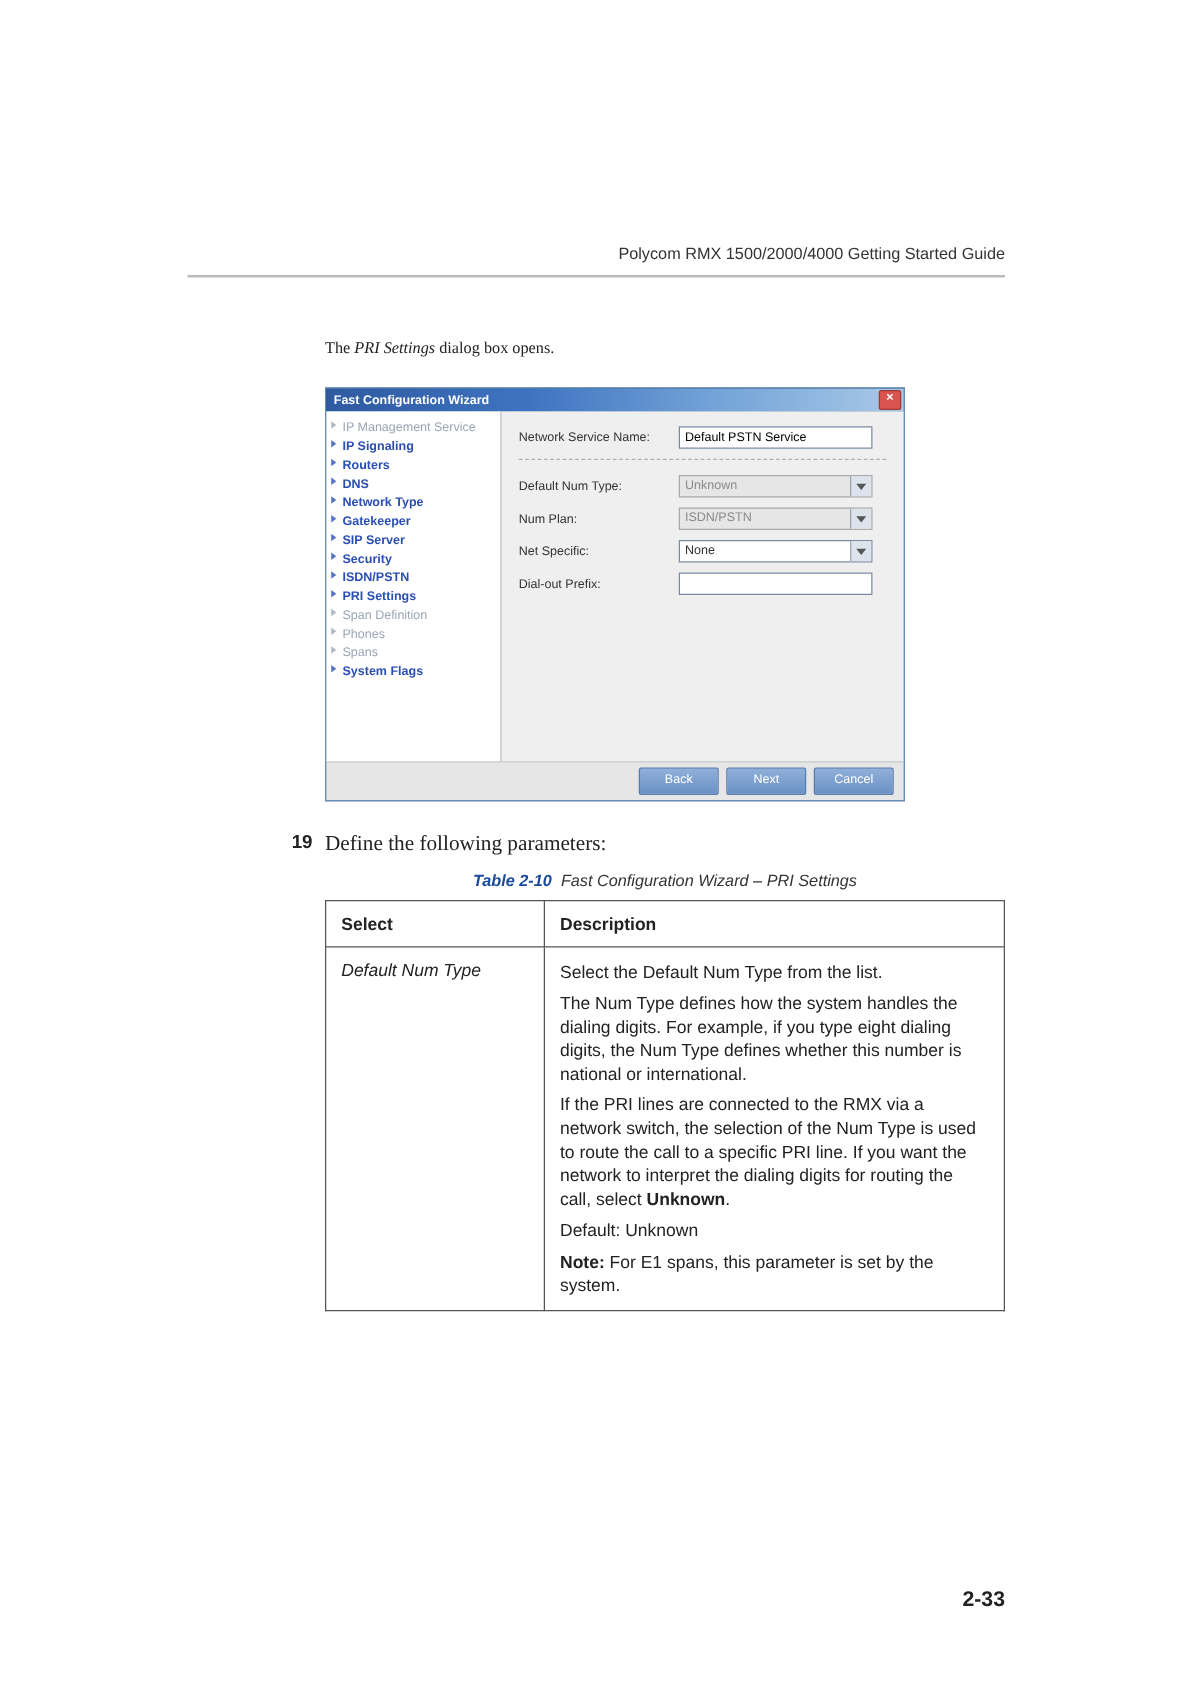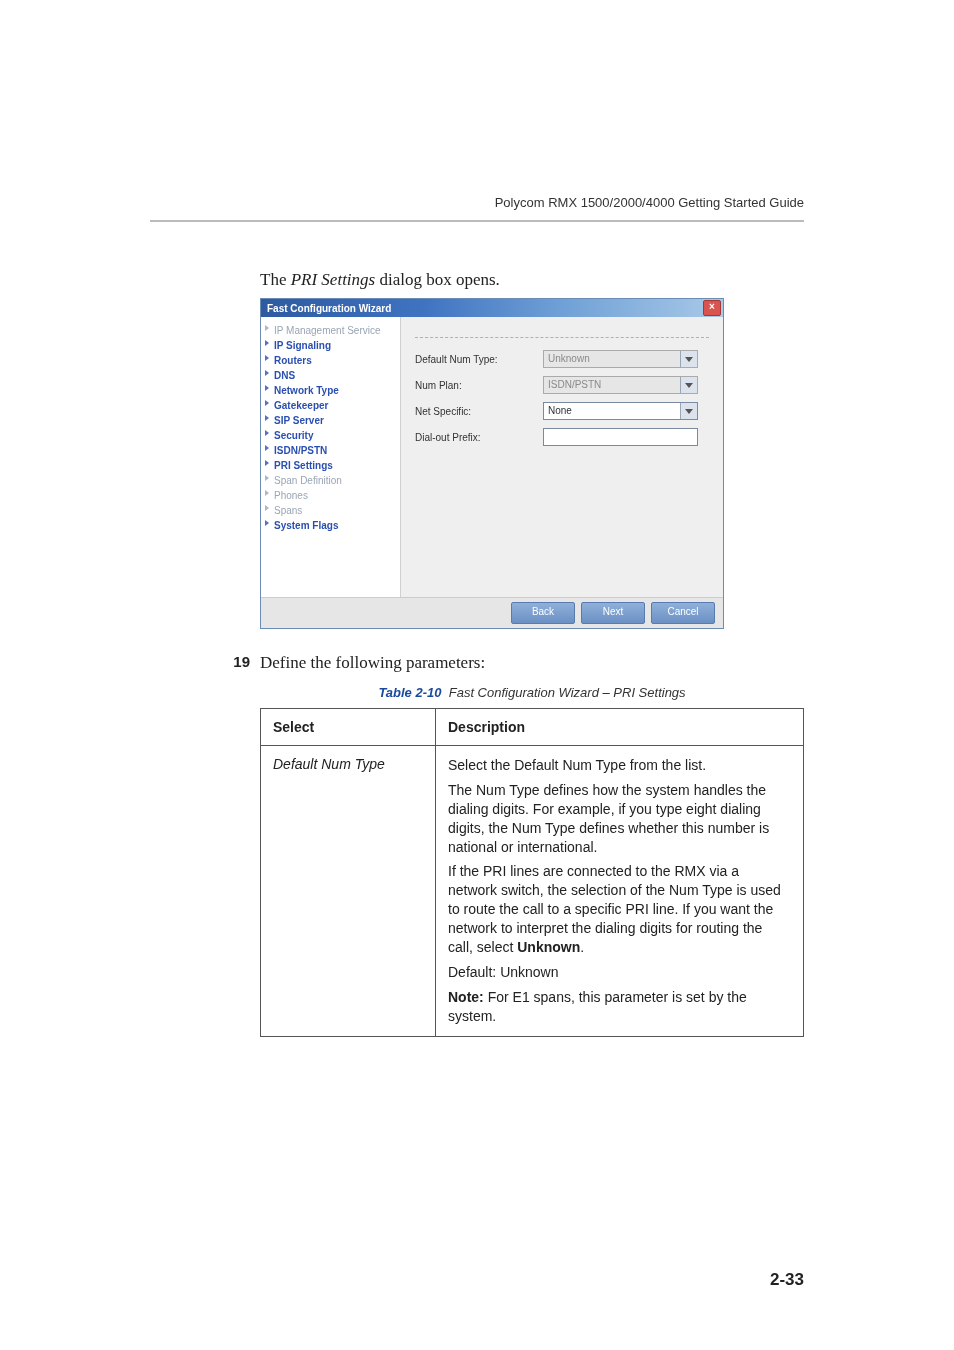--- a/index.html
+++ b/index.html
@@ -31,22 +31,22 @@
     top: 220px;
     left: 150px;
     right: 150px;
     height: 2px;
     background: #bbb;
   }
   .body {
     margin-top: 80px;
   }
   .lead-text {
-    font-size: 17px;
-    margin-bottom: 8px;
+    font-size: 13px;
+    margin-bottom: 24px;
   }
   .lead-text .ital { font-style: italic; }
 
   
   .dialog {
     width: 462px;
     border: 1px solid #6b8cb5;
     font-family: Tahoma, Arial, sans-serif;
     font-size: 10px;
     color: #333;
@@ -301,20 +301,24 @@
           <div class="nav-item disabled">
               <span class="chev"></span>
               <span>Spans</span>
             </div>
           <div class="nav-item bold">
               <span class="chev"></span>
               <span>System Flags</span>
             </div>
         </div>
         <div class="form">
+          <div class="form-row">
+            <span class="lbl">Network Service Name:</span>
+            <input type="text" class="textinput" value="Default PSTN Service" style="">
+          </div>
           <hr class="divider">
           <div class="form-row">
             <span class="lbl">Default Num Type:</span>
             <div class="select disabled">
                 <span class="sval">Unknown</span>
                 <span class="arrow"></span>
               </div>
           </div>
           <div class="form-row">
             <span class="lbl">Num Plan:</span>

